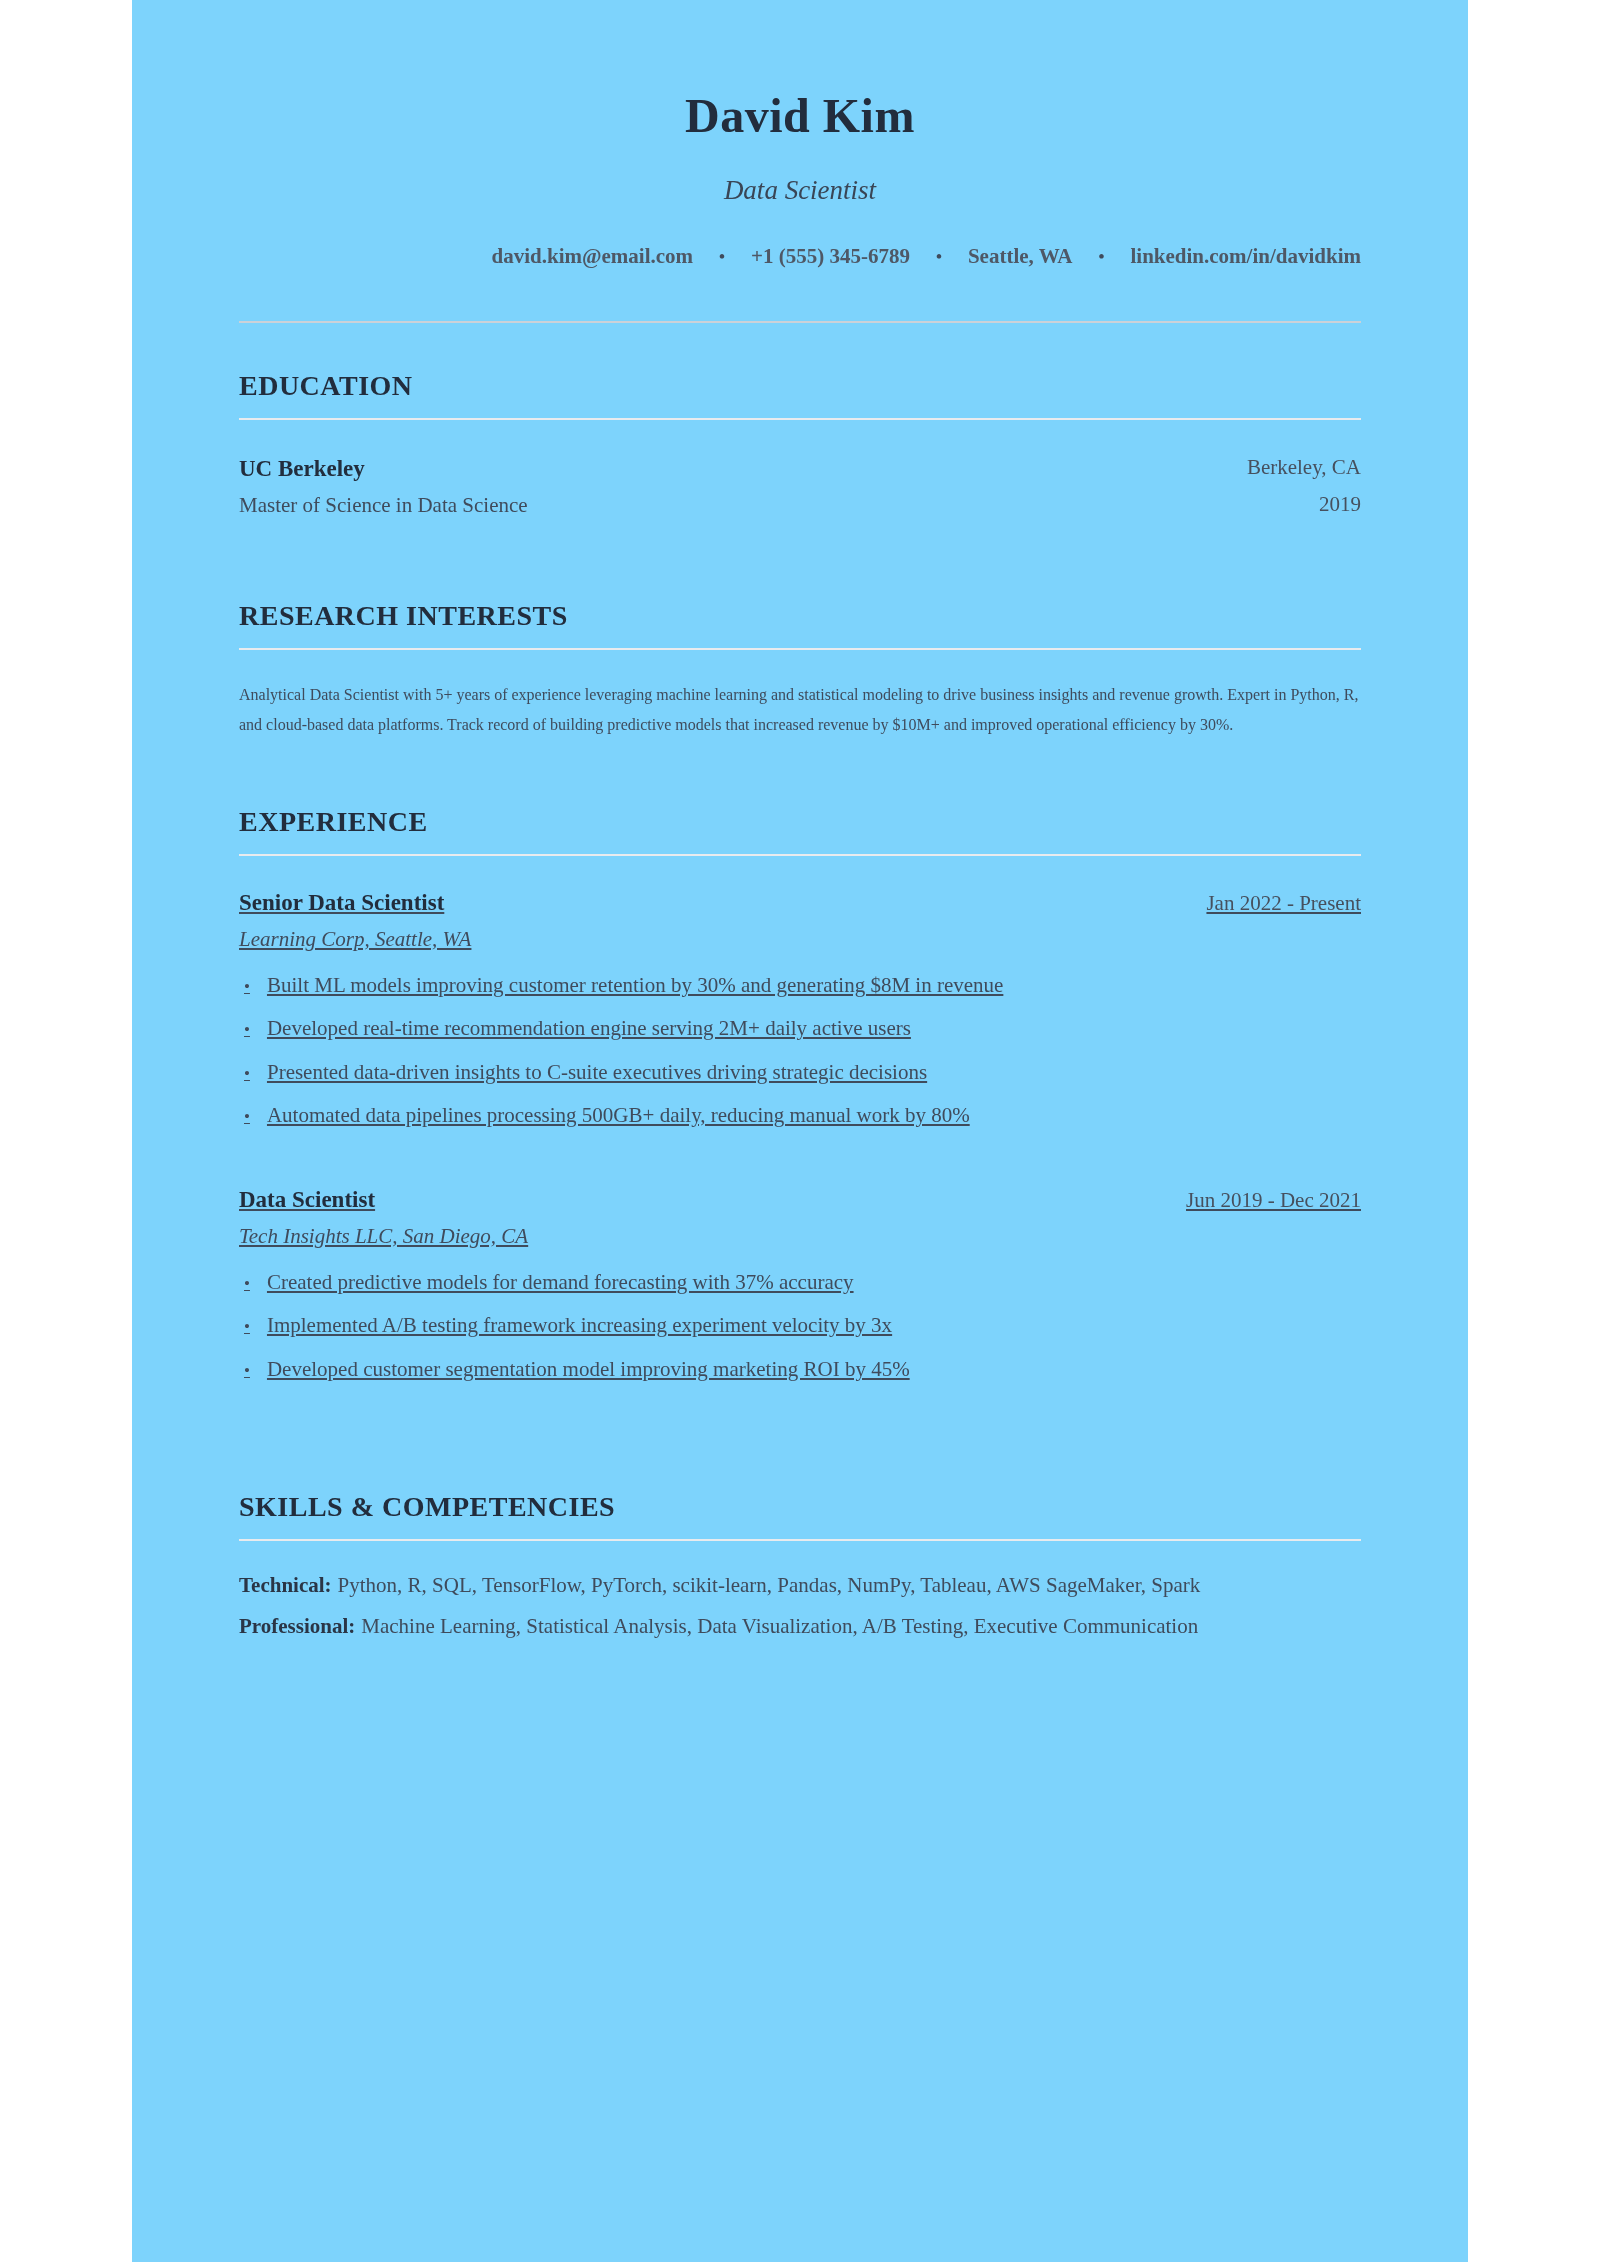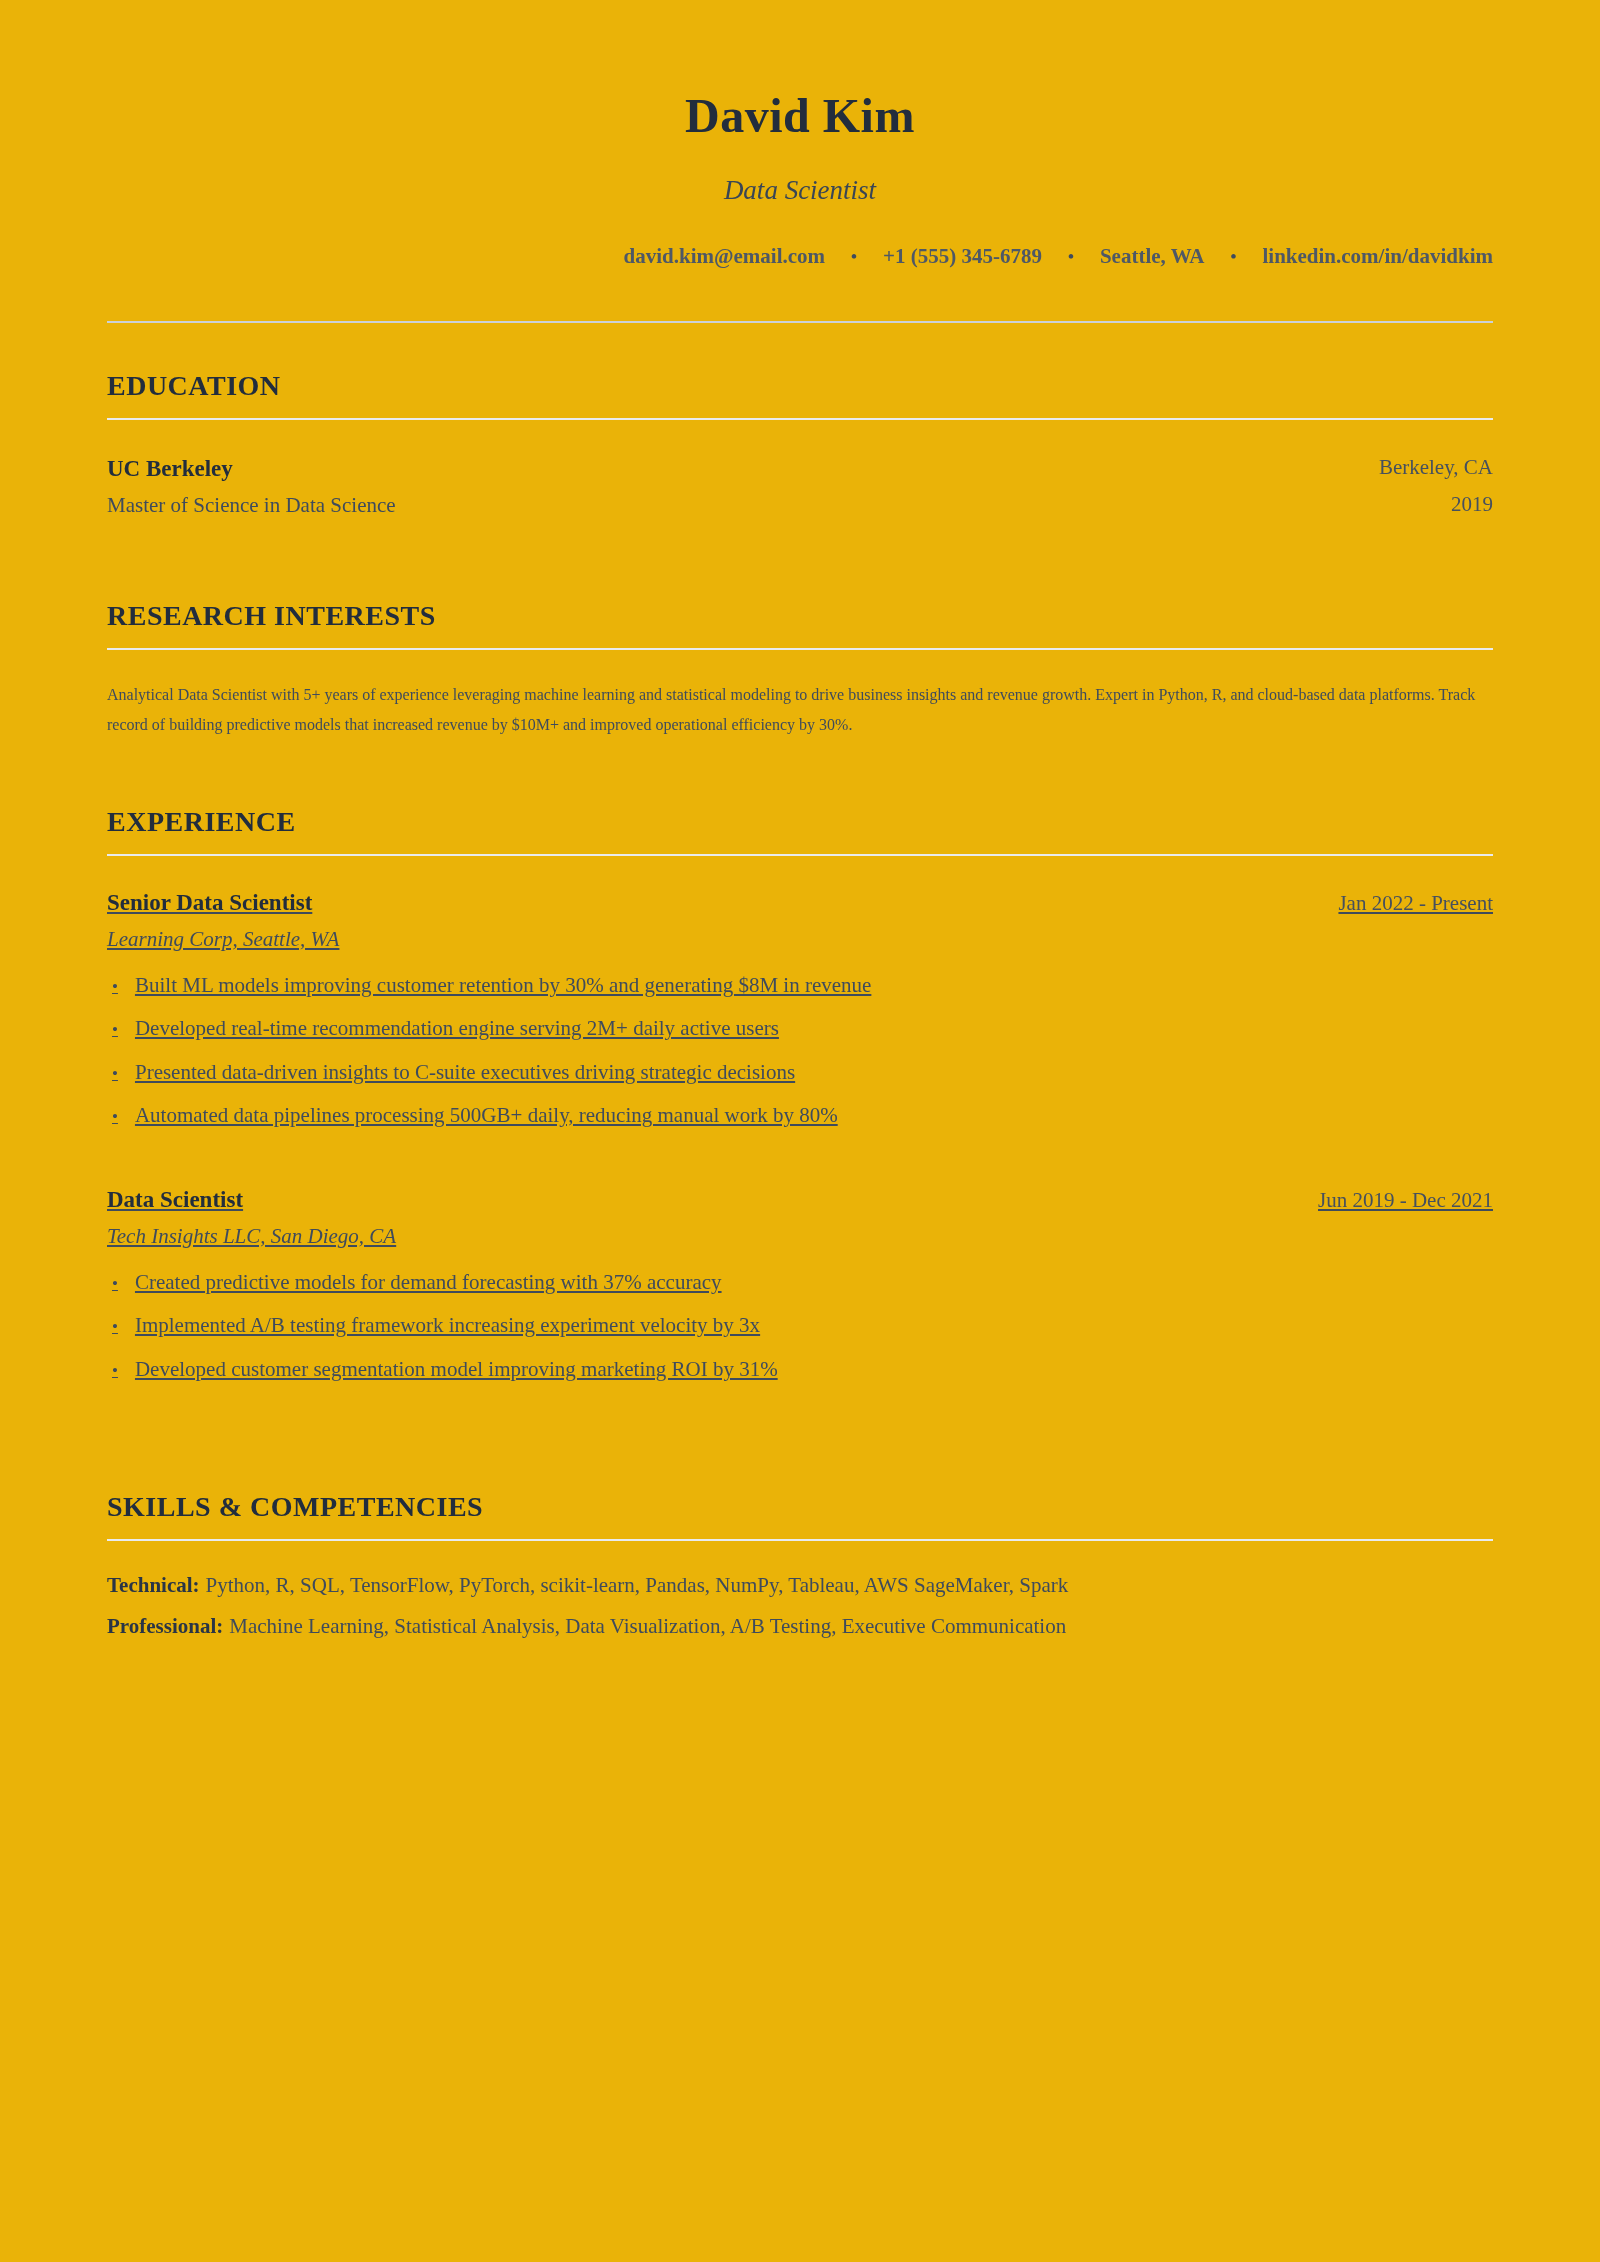--- a/index.html
+++ b/index.html
@@ -3,24 +3,24 @@
 <meta charset="utf-8">
 <style>
   * { margin: 0; padding: 0; box-sizing: border-box; }
   html, body { background: #ffffff; }
   body {
     font-family: "Liberation Serif", "DejaVu Serif", serif;
     color: #3f4b5c;
   }
   .page {
     position: relative;
-    width: 1600px;
+    width: 1336px;
     min-height: 2262px;
     margin: 0 auto;
-    background: #eab308;
+    background: #7dd3fc;
     padding: 88px 107px 79px 107px;
   }
 
   
   .name {
     text-align: center;
     font-size: 48px;
     font-weight: 700;
     color: #222d3d;
     letter-spacing: 0.5px;
@@ -245,21 +245,21 @@
         <li>
           <span class="bullet-marker">•</span>
           <span>Created predictive models for demand forecasting with 37% accuracy</span>
         </li>
         <li>
           <span class="bullet-marker">•</span>
           <span>Implemented A/B testing framework increasing experiment velocity by 3x</span>
         </li>
         <li>
           <span class="bullet-marker">•</span>
-          <span>Developed customer segmentation model improving marketing ROI by 31%</span>
+          <span>Developed customer segmentation model improving marketing ROI by 45%</span>
         </li>
       </ul>
     </div>
   </section>
 
   <section class="section-skills">
     <h2 class="section-heading">SKILLS &amp; COMPETENCIES</h2>
     <hr class="section-rule">
     <p class="skill-row first">
       <span class="skill-label">Technical:</span><span>Python, R, SQL, TensorFlow, PyTorch, scikit-learn, Pandas, NumPy, Tableau, AWS SageMaker, Spark</span>

